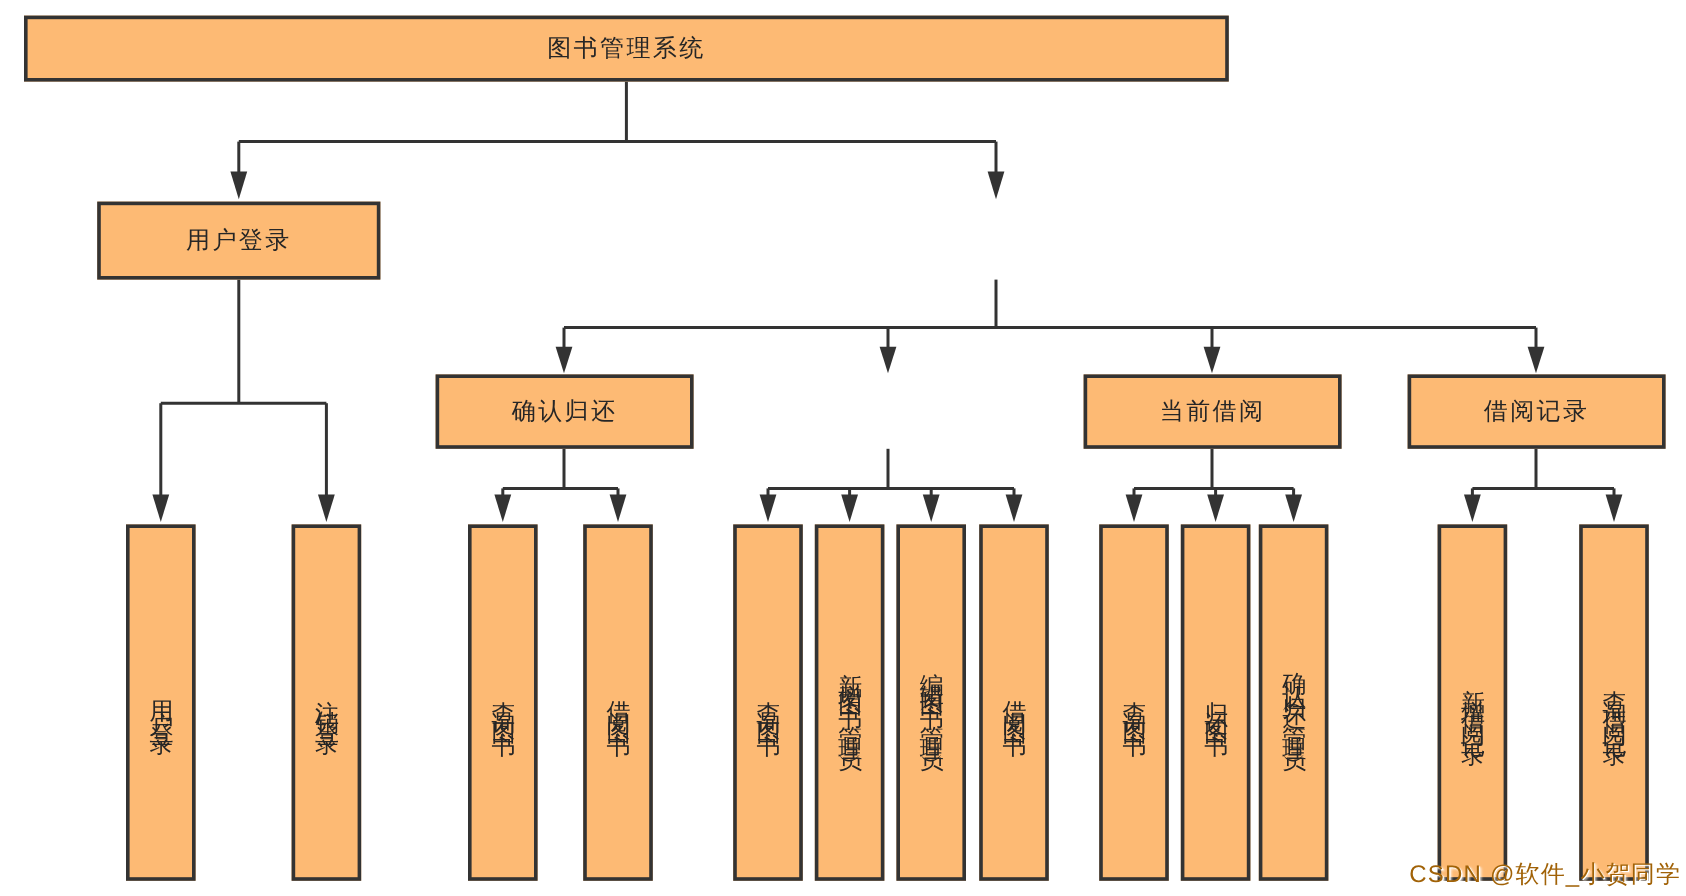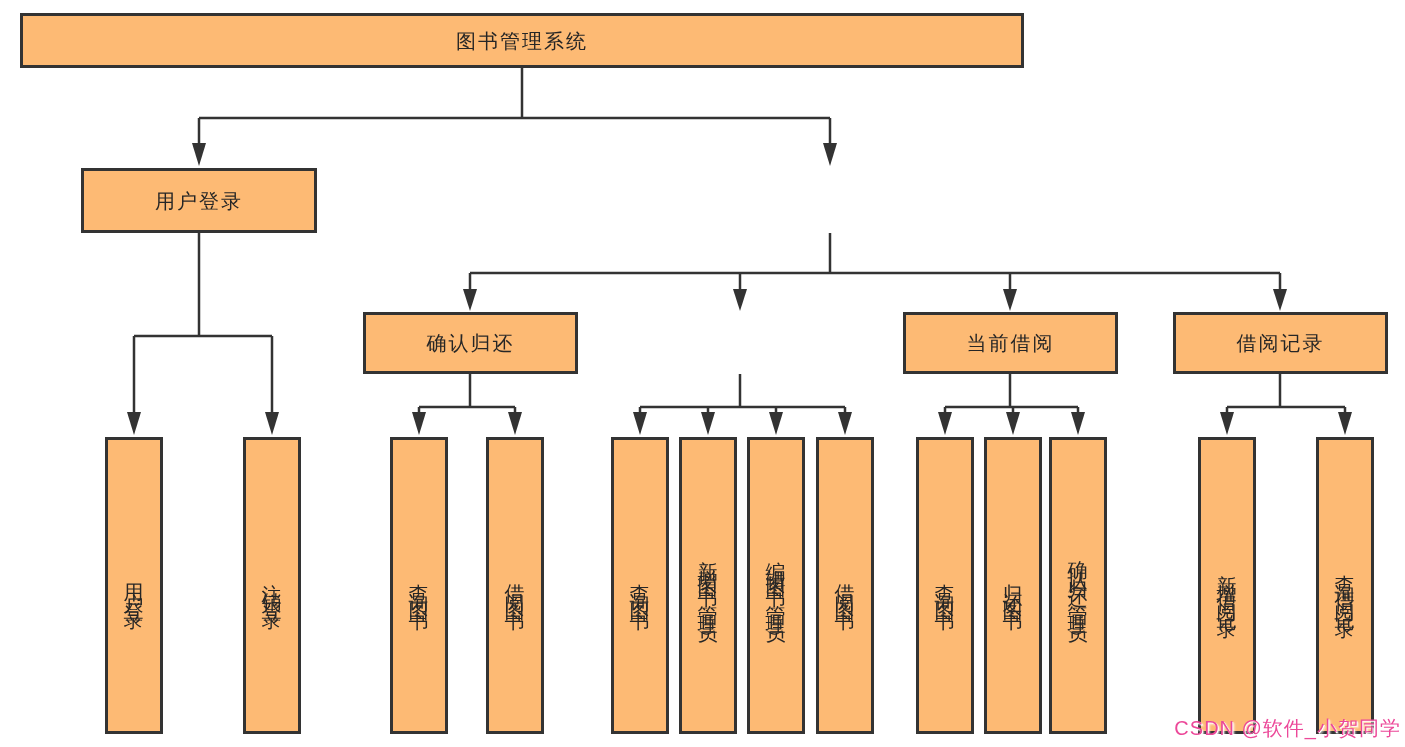--- a/index.html
+++ b/index.html
@@ -12,21 +12,21 @@
     position:absolute;box-sizing:border-box;background:#fdba74;
     border:3px solid #333333;display:flex;align-items:center;justify-content:center;
     font-size:20px;letter-spacing:2px;line-height:1;text-align:center;z-index:2;
   }
   .vbox{
     writing-mode:vertical-rl;text-orientation:mixed;
     font-size:20px;letter-spacing:9px;
   }
   .watermark{
     position:absolute;right:4px;bottom:5px;z-index:5;
-    font-size:20px;letter-spacing:1px;color:#ec4899;
+    font-size:20px;letter-spacing:1px;color:#a16207;
     text-shadow:1px 1px 0 #ffffff,2px 2px 2px rgba(255,255,255,0.85);
     white-space:nowrap;
   }
 </style>
 </head>
 <body>
 
 <div class="stage">
 
   <svg class="wires" width="1405" height="747" viewBox="0 0 1405 747" stroke="#333333" stroke-width="2.5" fill="#333333">

